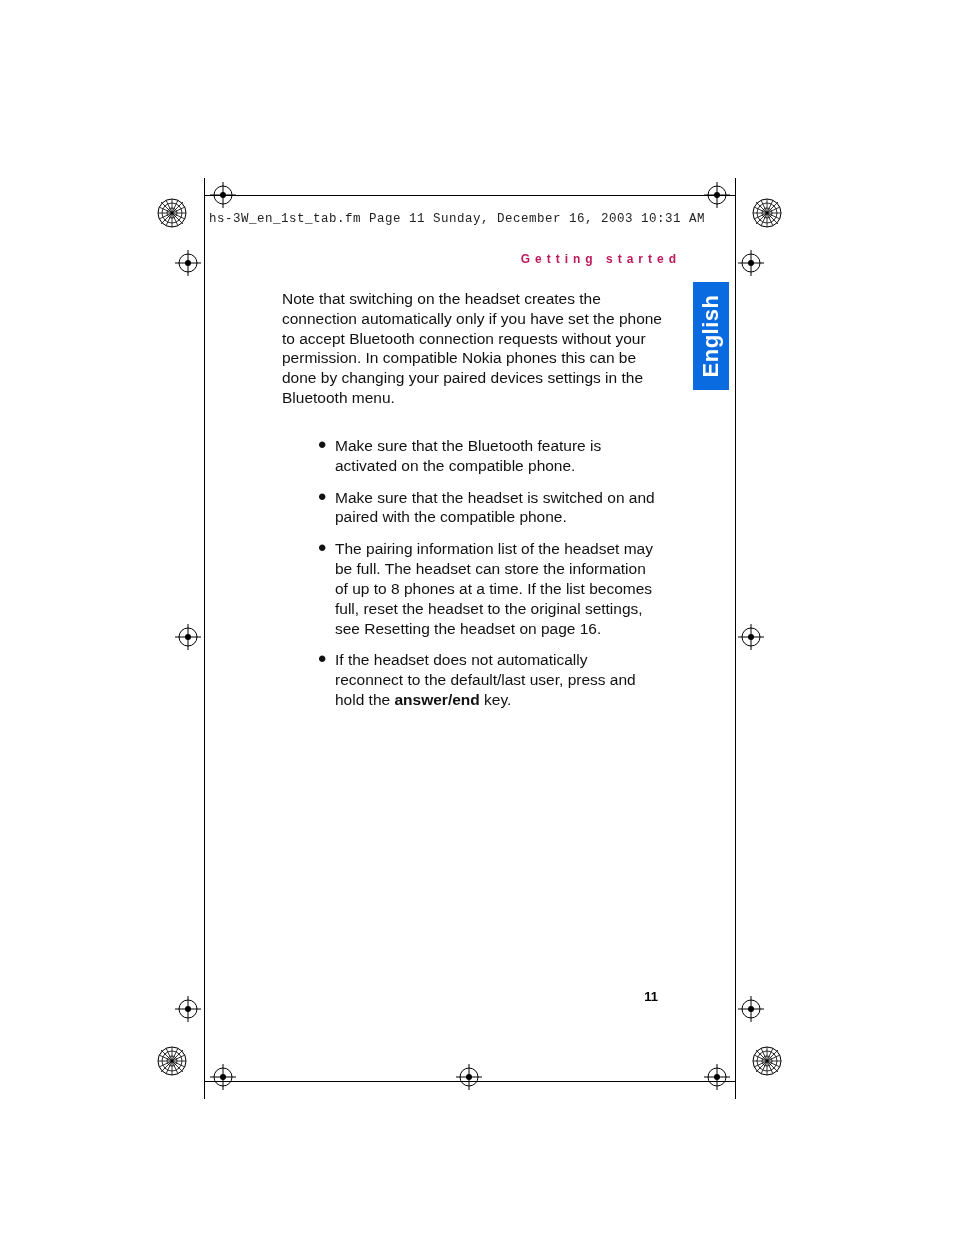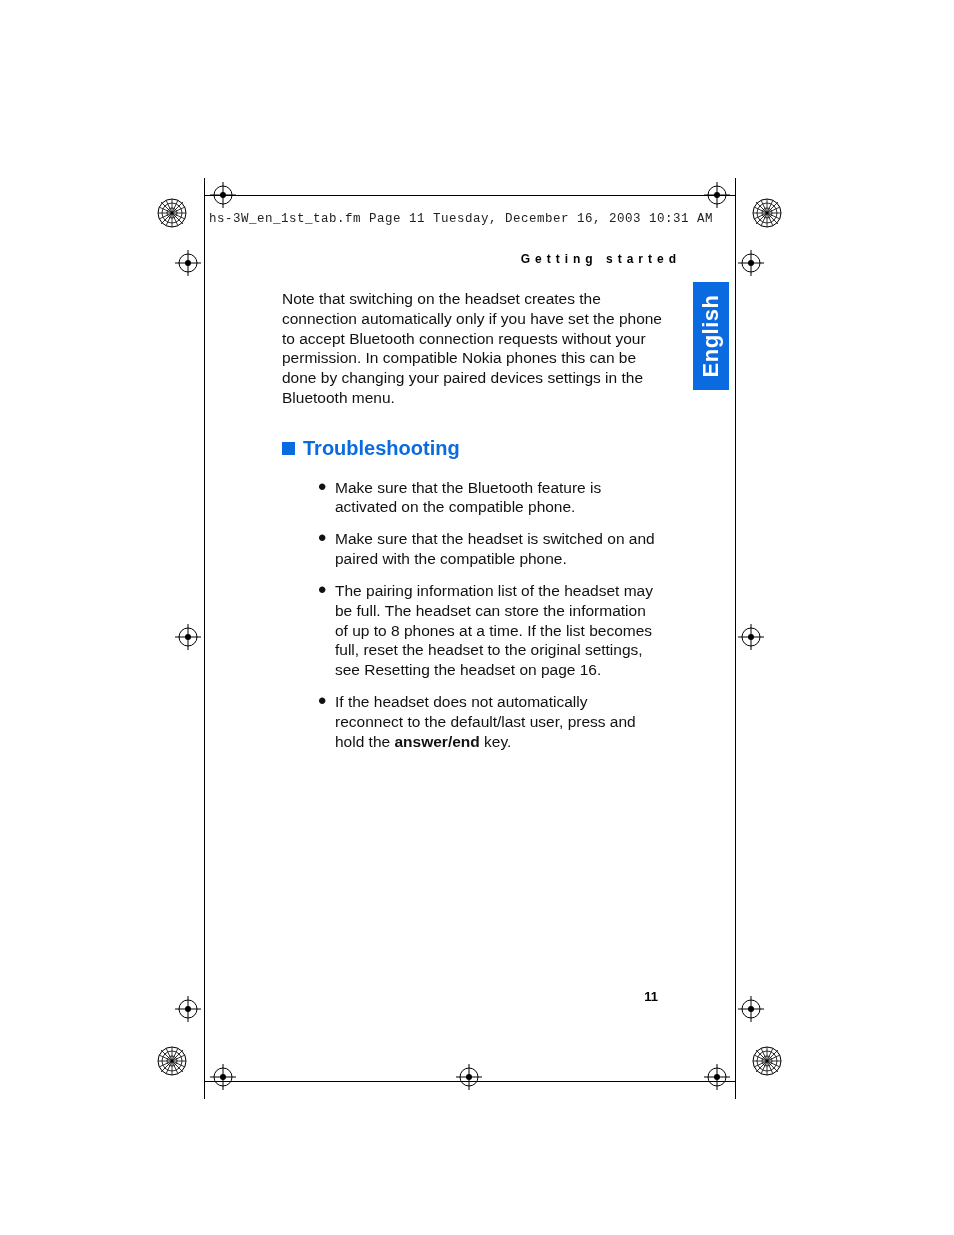--- a/index.html
+++ b/index.html
@@ -39,21 +39,21 @@
     letter-spacing: 0.5px;
     color: #222;
   }
   .running-head {
     position: absolute;
     right: 273px;
     top: 252px;
     font-size: 12px;
     letter-spacing: 5px;
     font-weight: 600;
-    color: #000000;
+    color: #be185d;
   }
   .lang-tab {
     position: absolute;
     left: 693px;
     top: 282px;
     width: 36px;
     height: 108px;
     background: #0a6be0;
     color: #fff;
     display: flex;
@@ -138,35 +138,31 @@
   .corner svg { display: block; }
 </style>
 </head>
 <body>
 
 <div class="page-frame">
   <div class="vline left"></div>
   <div class="vline right"></div>
 </div>
 
-<div class="header-line">hs-3W_en_1st_tab.fm  Page 11  Tuesday, December 16, 2003  10:31 AM</div>
+<div class="header-line">hs-3W_en_1st_tab.fm  Page 11  Sunday, December 16, 2003  10:31 AM</div>
 
 <div class="running-head">Getting started</div>
 
 <div class="lang-tab">
   <span>English</span>
 </div>
 
 <div class="content">
   <p class="intro">Note that switching on the headset creates the connection automatically only if you have set the phone to accept Bluetooth connection requests without your permission. In compatible Nokia phones this can be done by changing your paired devices settings in the Bluetooth menu.</p>
 
-  <h2 class="section">
-    <span class="sq"></span>
-    <span>Troubleshooting</span>
-  </h2>
 
 
   <ul class="bullets">
     <li>Make sure that the Bluetooth feature is activated on the compatible phone.</li>
     <li>Make sure that the headset is switched on and paired with the compatible phone.</li>
     <li>The pairing information list of the headset may be full. The headset can store the information of up to 8 phones at a time. If the list becomes full, reset the headset to the original settings, see Resetting the headset on page 16.</li>
     <li>
       <span>If the headset does not automatically reconnect to the default/last user, press and hold the </span><span class="bold">answer/end</span><span> key.</span>
     </li>
   </ul>

